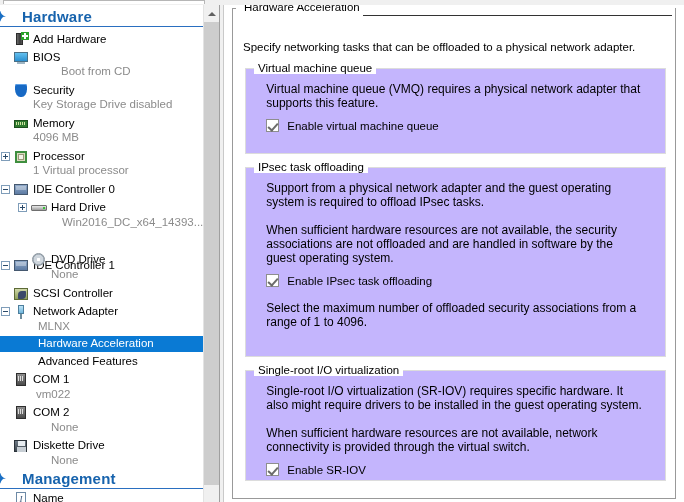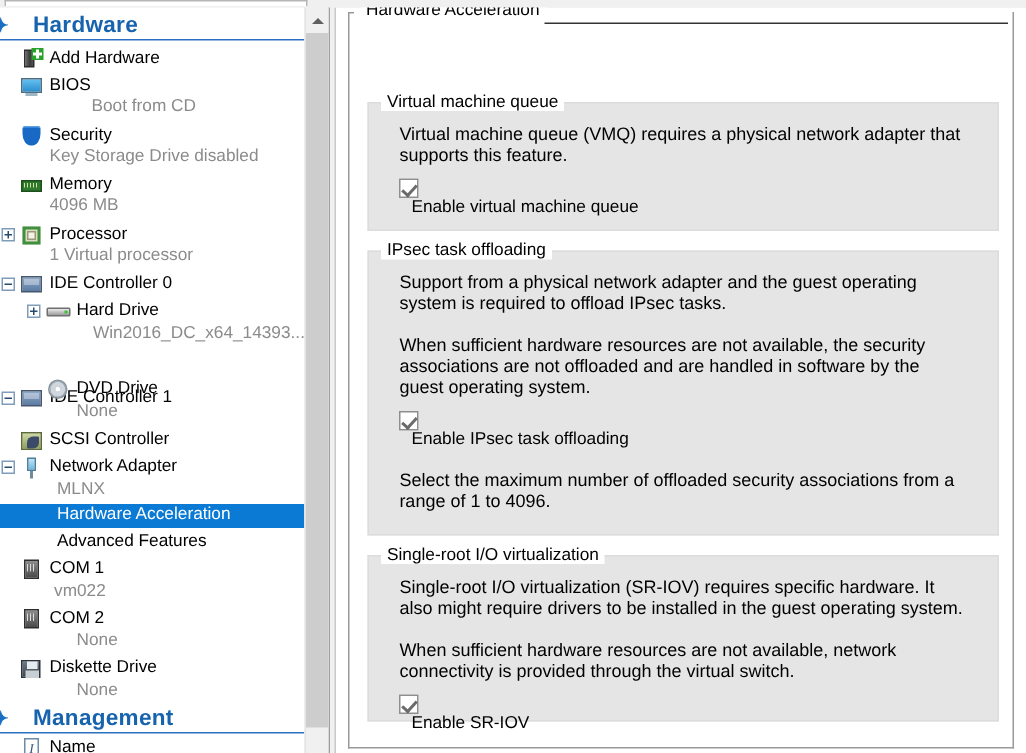--- a/index.html
+++ b/index.html
@@ -371,21 +371,21 @@
     color: #000;
   }
 
   
   .fs {
     position: absolute;
     left: 10px;
     width: 421px;
     border: 1px solid #dcdcdc;
     box-sizing: border-box;
-    background: #e5e5e5;
+    background: #c4b5fd;
   }
   .fs-title {
     position: absolute;
     left: 8px; top: -7px;
     background: #ffffff;
     padding: 0 4px;
     font-size: 11.5px;
     color: #000;
     white-space: nowrap;
   }
@@ -397,23 +397,22 @@
     margin: 0 0 0 0;
     font-size: 12px;
     line-height: 14px;
     color: #000;
   }
   .fs-body p.gap { margin-top: 14px; }
 
   
   .cbrow {
     display: flex;
-    align-items: flex-start;
+    align-items: flex-end;
     margin-top: 9px;
-    flex-direction: column;
   }
   .cbox {
     width: 13px; height: 13px;
     border: 1px solid #8e8e8e;
     background: #ffffff;
     box-sizing: border-box;
     position: relative;
     flex: 0 0 auto;
   }
   .cbox.checked::after {
@@ -641,20 +640,21 @@
 </div>
 
 <div id="content">
   <div class="panel-left-edge"></div>
 
   <div id="main-group">
     <div class="gb-top-left"></div>
     <div id="main-group-title">Hardware Acceleration</div>
     <div id="main-group-rule"></div>
 
+    <div class="intro-text">Specify networking tasks that can be offloaded to a physical network adapter.</div>
 
     <fieldset class="fs" style="top:60px; height:86px;">
       <div class="fs-title">Virtual machine queue</div>
       <div class="fs-body">
         <p>Virtual machine queue (VMQ) requires a physical network adapter that supports this feature.</p>
         <div class="cbrow">
           <span class="cbox checked"></span>
           <span class="cblabel">Enable virtual machine queue</span>
         </div>
       </div>

